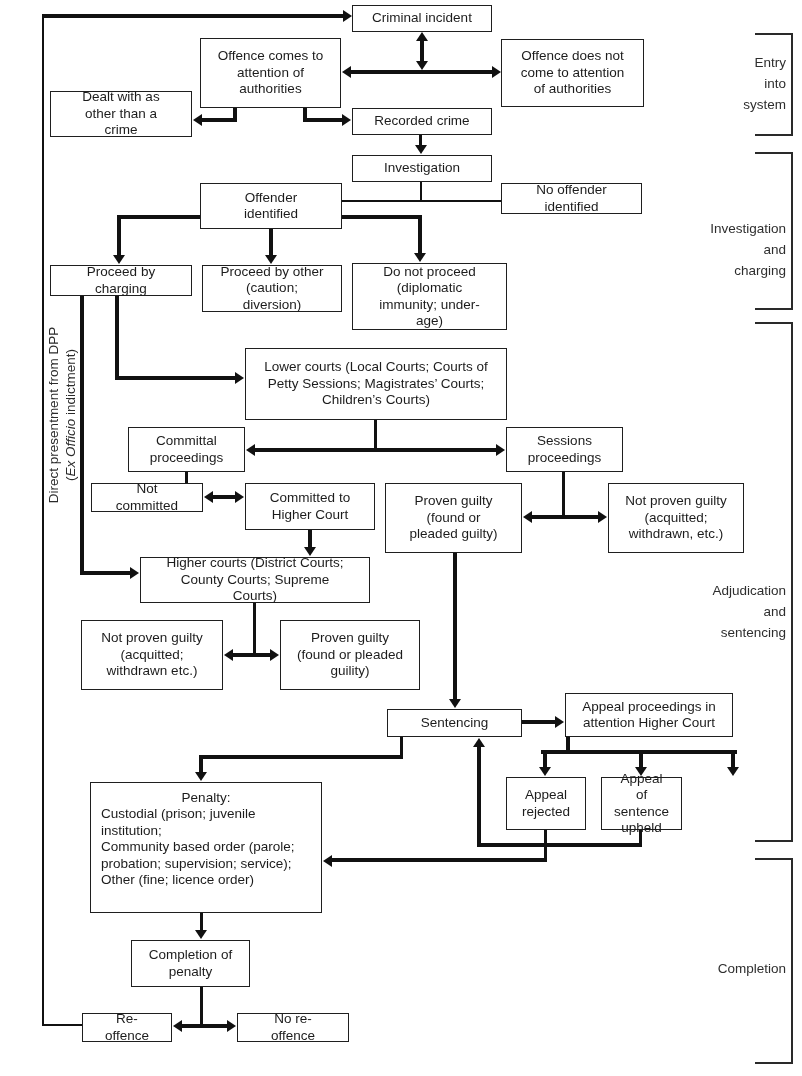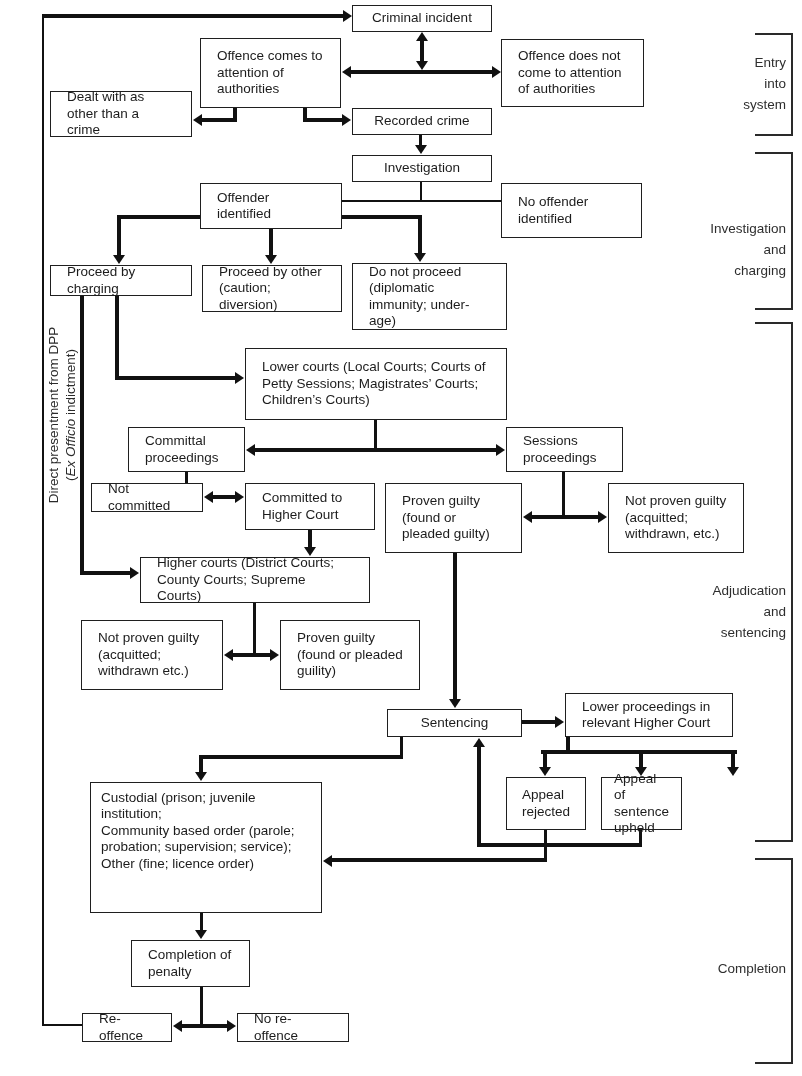--- a/index.html
+++ b/index.html
@@ -2,21 +2,21 @@
 <html><head>
 <meta charset="utf-8">
 <style>
   html,body{margin:0;padding:0;background:#fff;}
   #stage{
     position:relative;width:802px;height:1076px;background:#fff;overflow:hidden;
     font-family:"Liberation Sans", sans-serif;color:#1c1c1c;
   }
   .node{
     position:absolute;box-sizing:border-box;background:#fff;border:1.5px solid #1f1f1f;
-    display:flex;align-items:center;justify-content:center;
+    display:flex;align-items:center;justify-content:center;text-align:center;
     font-size:13.5px;line-height:1.22;padding:2px 16px;z-index:3;
   }
   .node.penalty{flex-direction:column;align-items:flex-start;justify-content:flex-start;
     text-align:left;padding:7px 10px;}
   .p-title{width:100%;text-align:center;}
   .p-body{white-space:pre-line;text-align:left;}
   .ln{position:absolute;background:#111;z-index:1;}
   .bk{position:absolute;background:#2a2a2a;z-index:1;}
   .ar{position:absolute;width:0;height:0;z-index:2;}
   .ar-r{border-top:6px solid transparent;border-bottom:6px solid transparent;border-left:9px solid #111;}
@@ -150,39 +150,40 @@
     <span><span>(</span><i>Ex Officio</i><span> indictment)</span></span>
   </div>
 
   <div class="node" style="left:352px;top:5px;width:140px;height:27px">Criminal incident</div>
   <div class="node" style="left:200px;top:38px;width:141px;height:70px">Offence comes to attention of authorities</div>
   <div class="node" style="left:501px;top:39px;width:143px;height:68px">Offence does not come to attention of authorities</div>
   <div class="node" style="left:50px;top:91px;width:142px;height:46px">Dealt with as other than a crime</div>
   <div class="node" style="left:352px;top:108px;width:140px;height:27px">Recorded crime</div>
   <div class="node" style="left:352px;top:155px;width:140px;height:27px">Investigation</div>
   <div class="node" style="left:200px;top:183px;width:142px;height:46px">Offender identified</div>
-  <div class="node" style="left:501px;top:183px;width:141px;height:55px">No offender identified</div>
+  <div class="node" style="left:501px;top:183px;width:141px;height:31px">No offender identified</div>
   <div class="node" style="left:50px;top:265px;width:142px;height:31px">Proceed by charging</div>
   <div class="node" style="left:202px;top:265px;width:140px;height:47px">Proceed by other (caution; diversion)</div>
   <div class="node" style="left:352px;top:263px;width:155px;height:67px">Do not proceed (diplomatic immunity; under-age)</div>
   <div class="node" style="left:245px;top:348px;width:262px;height:72px">Lower courts (Local Courts; Courts of Petty Sessions; Magistrates’ Courts; Children’s Courts)</div>
   <div class="node" style="left:128px;top:427px;width:117px;height:45px">Committal proceedings</div>
   <div class="node" style="left:506px;top:427px;width:117px;height:45px">Sessions proceedings</div>
   <div class="node" style="left:91px;top:483px;width:112px;height:29px">Not committed</div>
   <div class="node" style="left:385px;top:483px;width:137px;height:70px">Proven guilty (found or pleaded guilty)</div>
   <div class="node" style="left:245px;top:483px;width:130px;height:47px">Committed to Higher Court</div>
   <div class="node" style="left:608px;top:483px;width:136px;height:70px">Not proven guilty (acquitted; withdrawn, etc.)</div>
   <div class="node" style="left:140px;top:557px;width:230px;height:46px">Higher courts (District Courts; County Courts; Supreme Courts)</div>
   <div class="node" style="left:81px;top:620px;width:142px;height:70px">Not proven guilty (acquitted; withdrawn etc.)</div>
   <div class="node" style="left:280px;top:620px;width:140px;height:70px">Proven guilty (found or pleaded guility)</div>
   <div class="node" style="left:387px;top:709px;width:135px;height:28px">Sentencing</div>
-  <div class="node" style="left:565px;top:693px;width:168px;height:44px">Lower proceedings in relevant Higher Court</div>
+  <div class="node" style="left:565px;top:693px;width:168px;height:44px">Appeal proceedings in attention Higher Court</div>
   <div class="node" style="left:506px;top:777px;width:80px;height:53px">Appeal rejected</div>
   <div class="node" style="left:601px;top:777px;width:81px;height:53px">Appeal of sentence upheld</div>
   <div class="node penalty" style="left:90px;top:782px;width:232px;height:131px">
+    <div class="p-title">Penalty:</div>
     <div class="p-body">Custodial (prison; juvenile
 institution;
 Community based order (parole;
 probation; supervision; service);
 Other (fine; licence order)</div>
   </div>
   <div class="node" style="left:131px;top:940px;width:119px;height:47px">Completion of penalty</div>
   <div class="node" style="left:82px;top:1013px;width:90px;height:29px">Re-offence</div>
   <div class="node" style="left:237px;top:1013px;width:112px;height:29px">No re-offence</div>
 

